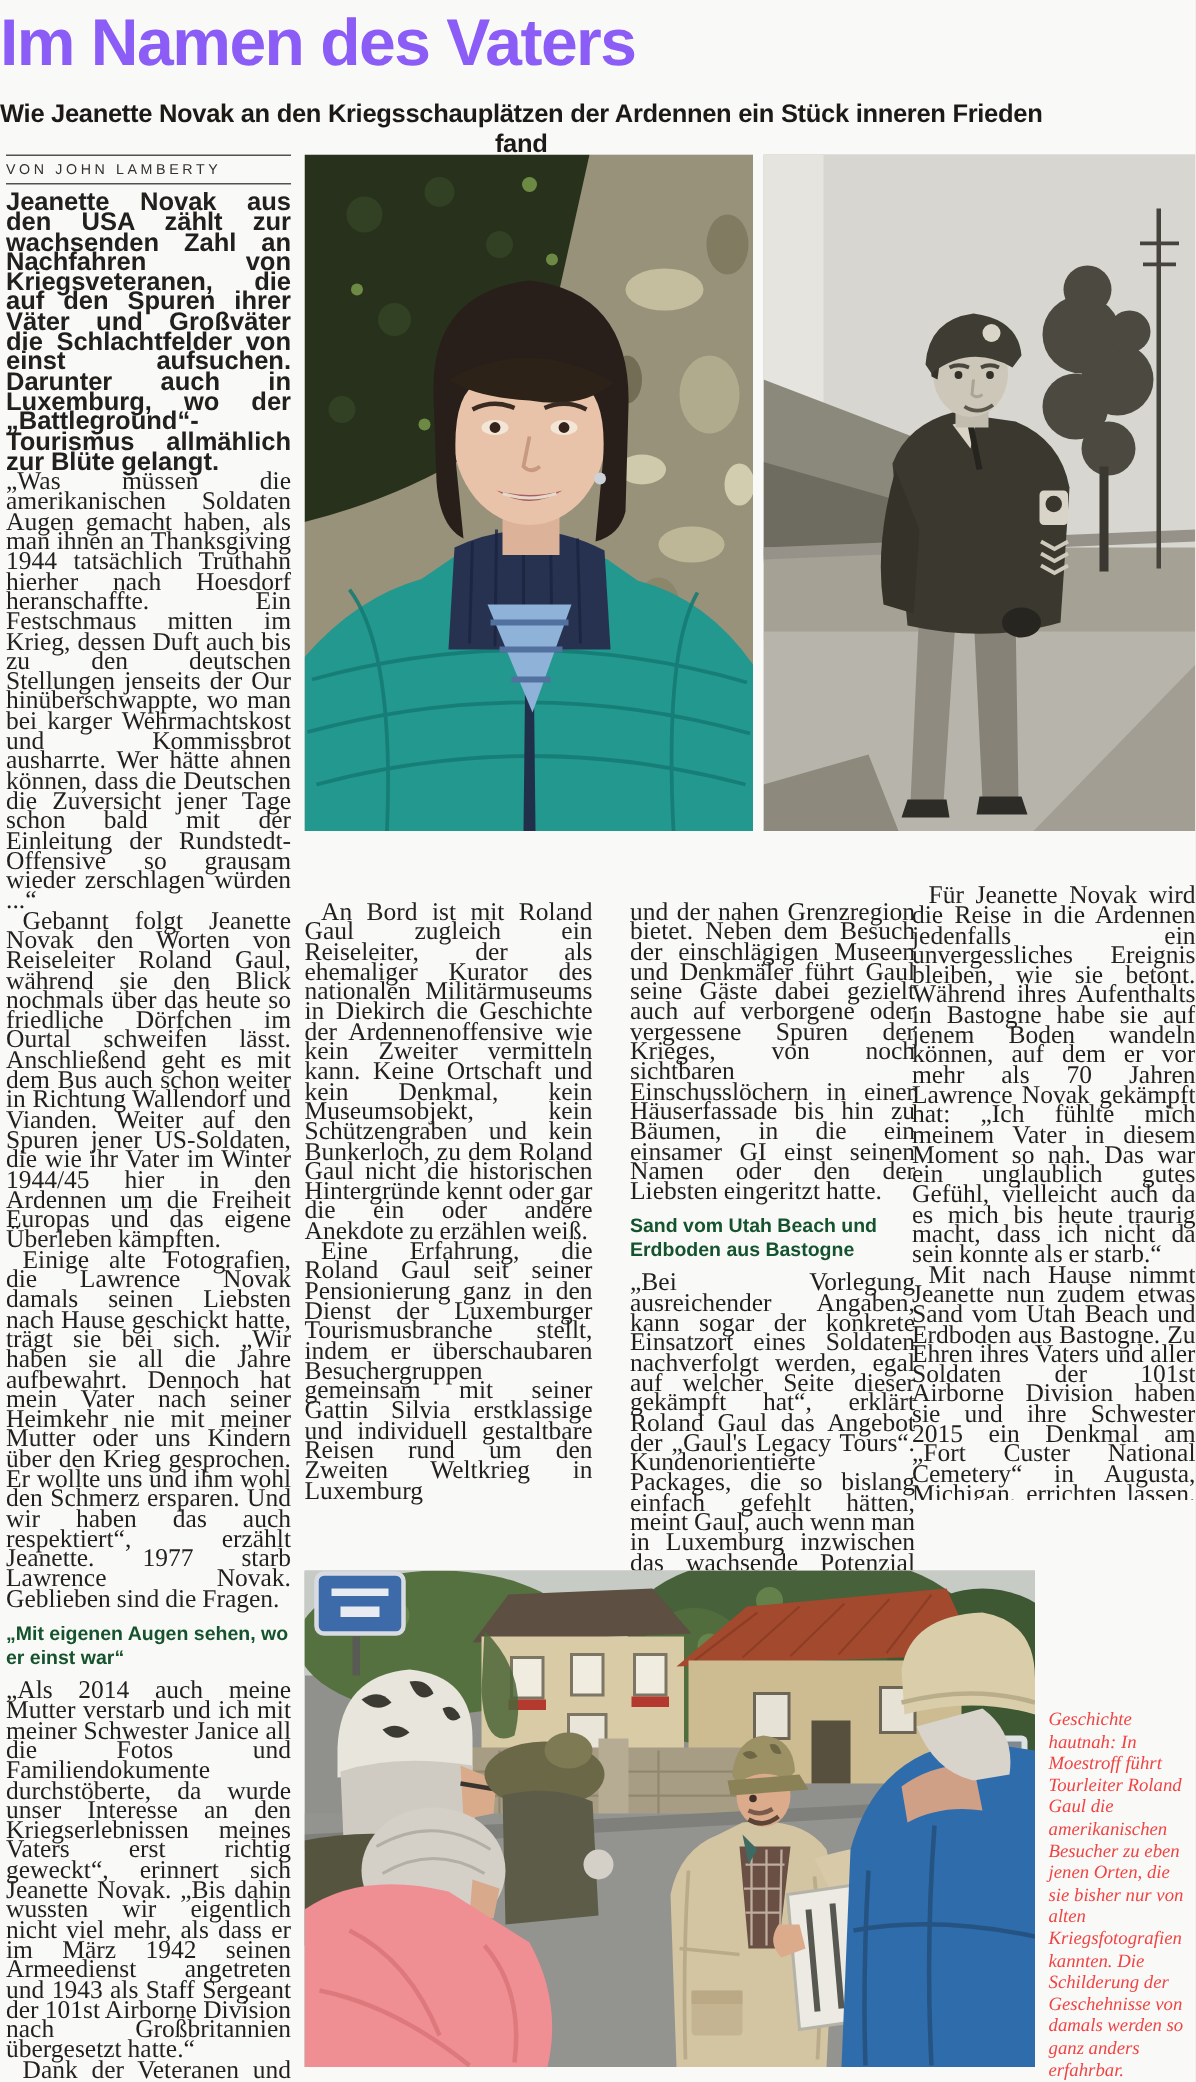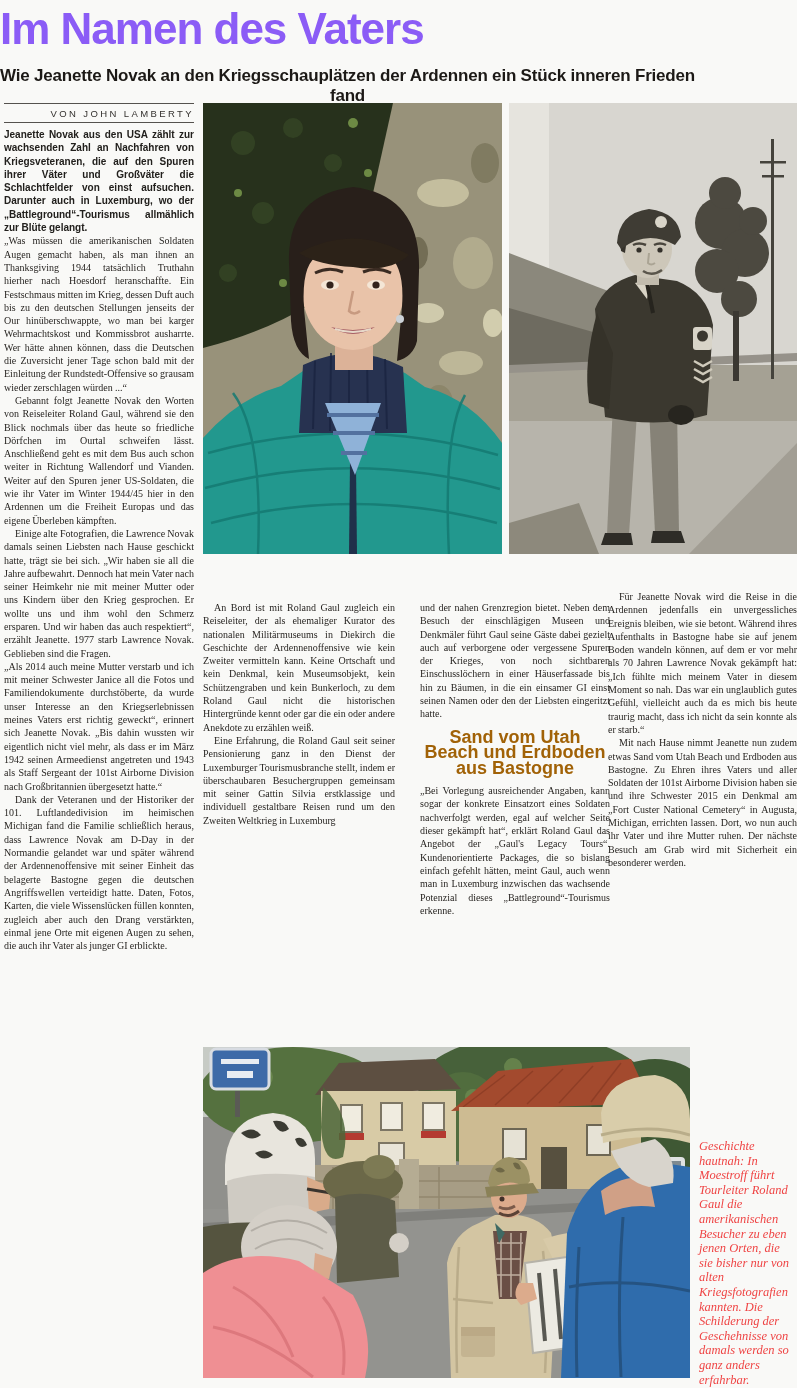--- a/index.html
+++ b/index.html
@@ -15,44 +15,44 @@
     font-size:44px;letter-spacing:-1px;color:#8b5cf6;
   }
   .subheadline{
     position:absolute;top:66px;left:0;width:695px;text-align:center;
     font-family:"Liberation Sans",sans-serif;font-weight:700;
     font-size:17px;letter-spacing:-0.2px;color:#1c1916;
   }
   .byline-box{
     position:absolute;top:103px;left:4px;width:190px;
     border-top:1px solid #55524e;border-bottom:1px solid #55524e;
-    padding:4px 0 3px;text-align:right;
+    padding:4px 0 3px;text-align:left;
     font-family:"Liberation Sans",sans-serif;font-size:9.5px;
     letter-spacing:2.4px;color:#34312e;
   }
   
   .col{position:absolute;overflow:hidden;}
   .col1{left:4px;top:128px;width:190px;height:1258px;}
   .col2{left:203px;top:601px;width:192px;height:446px;}
   .col3{left:407px;top:601px;width:190px;height:446px;margin-left:13px;}
   .col4{left:608px;top:590px;width:189px;height:410px;}
   .lead{
     font-family:"Liberation Sans",sans-serif;font-weight:700;
     font-size:13px;line-height:16.4px;text-align:justify;
     color:#22201d;margin:3px 0 10px;
   }
   .body-text p{
-    margin:0;font-size:10px;line-height:13.3px;text-align:justify;
+    margin:0;font-size:17px;line-height:13.3px;text-align:justify;
     hyphens:auto;-webkit-hyphens:auto;word-spacing:-0.3px;
   }
   .body-text p.indent{text-indent:11px;}
   .teal-subhead{
     font-family:"Liberation Sans",sans-serif;font-weight:700;
-    font-size:18px;line-height:15.5px;text-align:center;
-    color:#a16207;margin:9px 0 8px;
+    font-size:13px;line-height:15.5px;
+    color:#14532d;margin:9px 0 8px;
   }
   
   .photo{position:absolute;overflow:hidden;background:#ccc;}
   .photo svg{display:block;}
   .photo-left{left:203px;top:103px;width:299px;height:451px;}
   .photo-right{left:509px;top:103px;width:288px;height:451px;}
   .photo-bottom{left:203px;top:1047px;width:487px;height:331px;}
   
   .top-caption{
     position:absolute;left:203px;top:559px;width:594px;
@@ -75,20 +75,21 @@
 
   <div class="headline">Im Namen des Vaters</div>
   <div class="subheadline">Wie Jeanette Novak an den Kriegsschauplätzen der Ardennen ein Stück inneren Frieden fand</div>
   <div class="byline-box">VON JOHN LAMBERTY</div>
 
   <div class="col col1 body-text">
     <p class="lead">Jeanette Novak aus den USA zählt zur wachsenden Zahl an Nachfahren von Kriegsveteranen, die auf den Spuren ihrer Väter und Großväter die Schlachtfelder von einst aufsuchen. Darunter auch in Luxemburg, wo der „Battleground“-Tourismus allmählich zur Blüte gelangt.</p>
     <p>„Was müssen die amerikanischen Soldaten Augen gemacht haben, als man ihnen an Thanksgiving 1944 tatsächlich Truthahn hierher nach Hoesdorf heranschaffte. Ein Festschmaus mitten im Krieg, dessen Duft auch bis zu den deutschen Stellungen jenseits der Our hinüberschwappte, wo man bei karger Wehrmachtskost und Kommissbrot ausharrte. Wer hätte ahnen können, dass die Deutschen die Zuversicht jener Tage schon bald mit der Einleitung der Rundstedt-Offensive so grausam wieder zerschlagen würden ...“</p>
     <p class="indent">Gebannt folgt Jeanette Novak den Worten von Reiseleiter Roland Gaul, während sie den Blick nochmals über das heute so friedliche Dörfchen im Ourtal schweifen lässt. Anschließend geht es mit dem Bus auch schon weiter in Richtung Wallendorf und Vianden. Weiter auf den Spuren jener US-Soldaten, die wie ihr Vater im Winter 1944/45 hier in den Ardennen um die Freiheit Europas und das eigene Überleben kämpften.</p>
     <p class="indent">Einige alte Fotografien, die Lawrence Novak damals seinen Liebsten nach Hause geschickt hatte, trägt sie bei sich. „Wir haben sie all die Jahre aufbewahrt. Dennoch hat mein Vater nach seiner Heimkehr nie mit meiner Mutter oder uns Kindern über den Krieg gesprochen. Er wollte uns und ihm wohl den Schmerz ersparen. Und wir haben das auch respektiert“, erzählt Jeanette. 1977 starb Lawrence Novak. Geblieben sind die Fragen.</p>
+    <div class="teal-subhead">„Mit eigenen Augen sehen, wo er einst war“</div>
     <p>„Als 2014 auch meine Mutter verstarb und ich mit meiner Schwester Janice all die Fotos und Familiendokumente durchstöberte, da wurde unser Interesse an den Kriegserlebnissen meines Vaters erst richtig geweckt“, erinnert sich Jeanette Novak. „Bis dahin wussten wir eigentlich nicht viel mehr, als dass er im März 1942 seinen Armeedienst angetreten und 1943 als Staff Sergeant der 101st Airborne Division nach Großbritannien übergesetzt hatte.“</p>
     <p class="indent">Dank der Veteranen und der Historiker der 101. Luftlandedivision im heimischen Michigan fand die Familie schließlich heraus, dass Lawrence Novak am D-Day in der Normandie gelandet war und später während der Ardennenoffensive mit seiner Einheit das belagerte Bastogne gegen die deutschen Angriffswellen verteidigt hatte. Daten, Fotos, Karten, die viele Wissenslücken füllen konnten, zugleich aber auch den Drang verstärkten, einmal jene Orte mit eigenen Augen zu sehen, die auch ihr Vater als junger GI erblickte.</p>
   </div>
 
   <div class="photo photo-left">
     <svg width="299" height="451" viewBox="0 0 299 451">
       <rect width="299" height="451" fill="#98927a"></rect>
 
       <g opacity="0.9">
         <ellipse cx="240" cy="90" rx="26" ry="14" fill="#c9c3a2"></ellipse>

